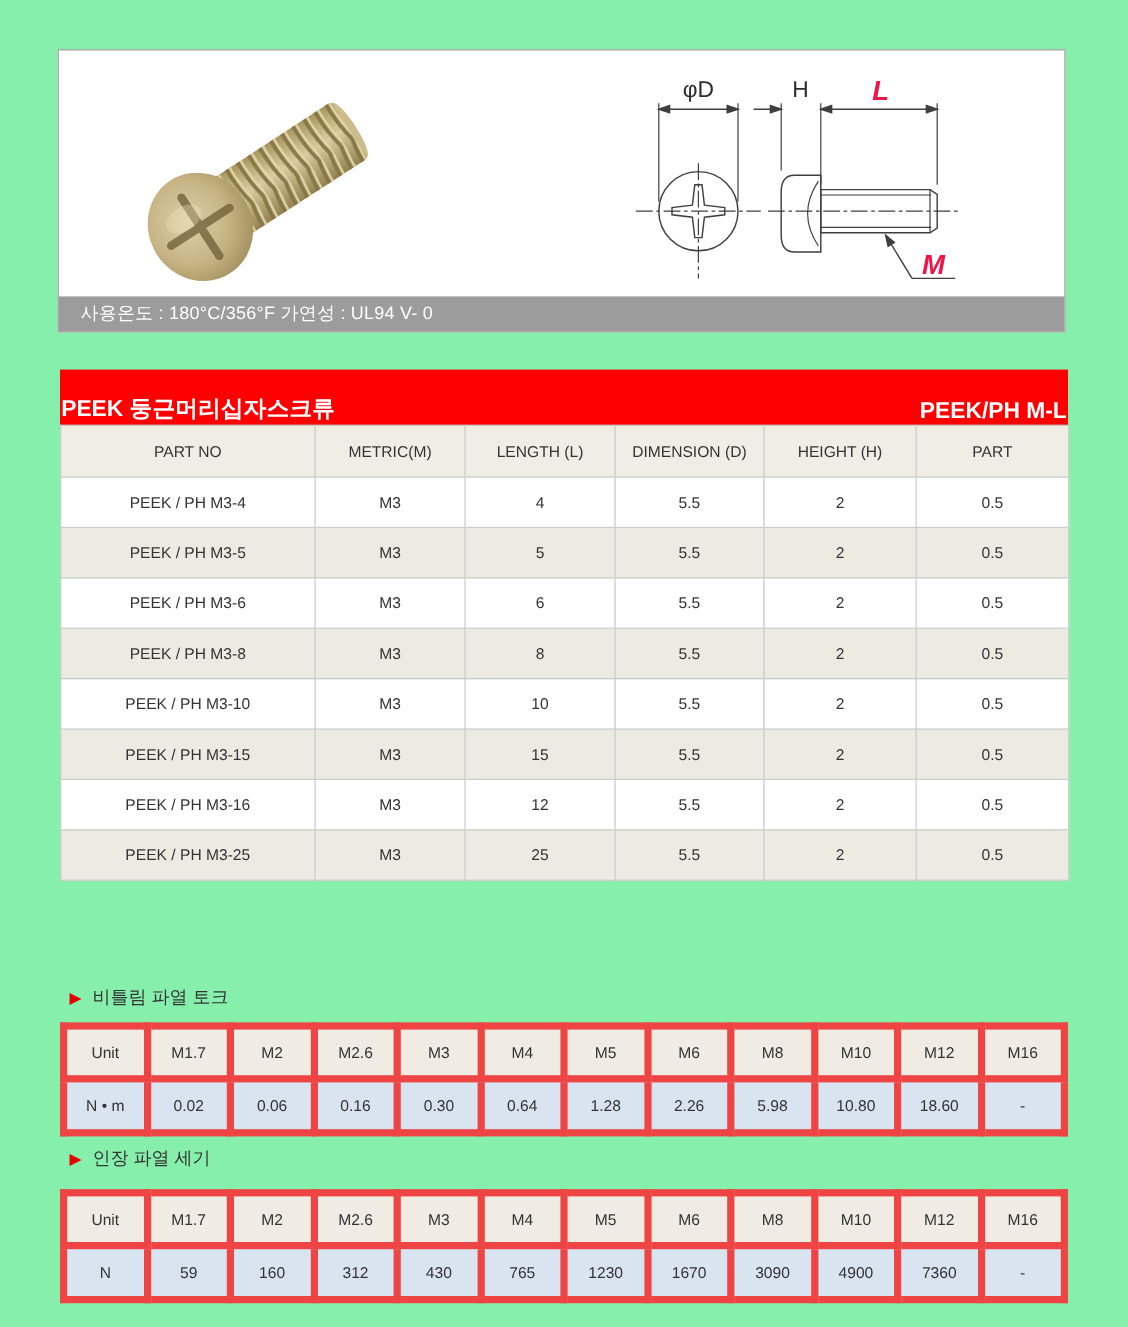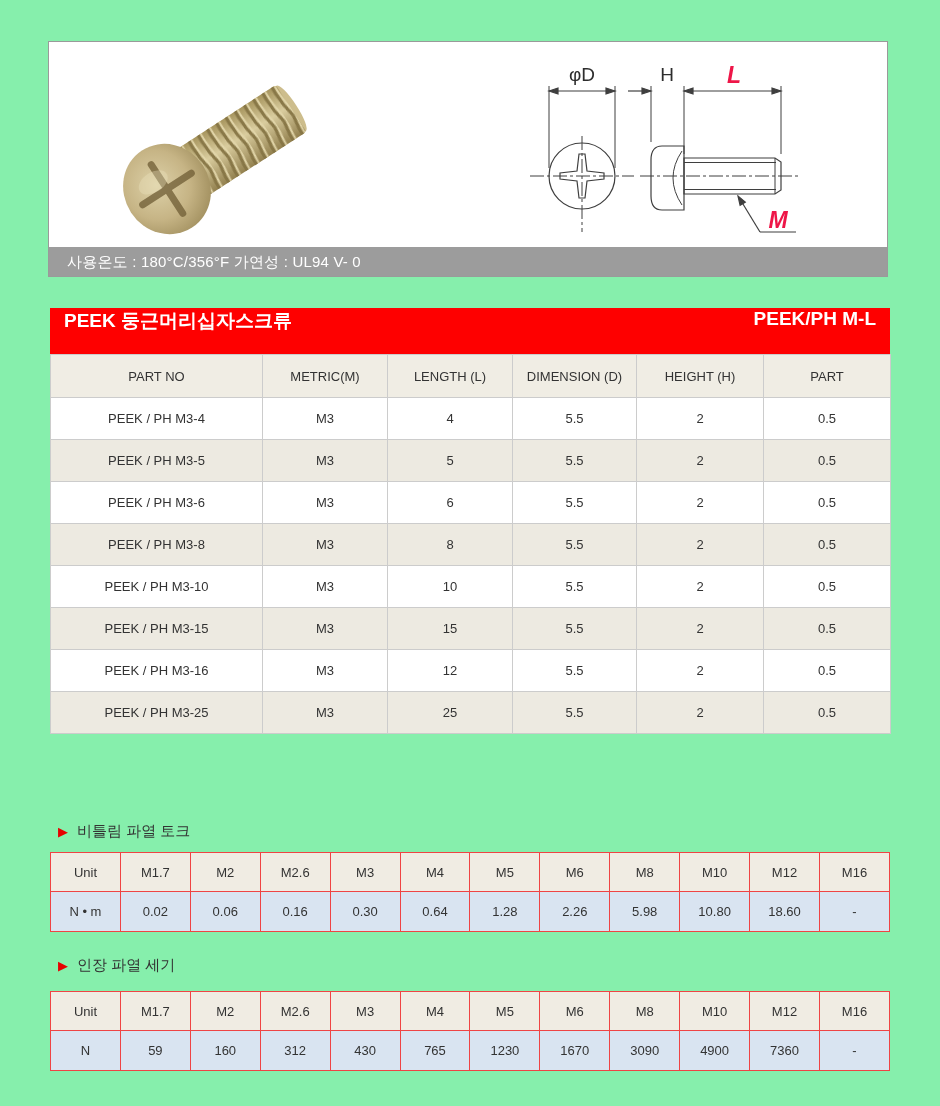--- a/index.html
+++ b/index.html
@@ -12,22 +12,22 @@
   .photo-svg{position:absolute;left:58px;top:42px;}
   .drawing-svg{position:absolute;left:455px;top:8px;}
   .caption-bar{
     position:absolute;left:0;bottom:0;width:100%;height:29px;background:#9c9c9c;
     color:#ffffff;font-size:15px;line-height:29px;padding-left:18px;box-sizing:border-box;
     letter-spacing:0.2px;
   }
   
   .red-bar{
     position:absolute;left:50px;top:308px;width:840px;height:46px;background:#fe0000;
-    display:flex;justify-content:space-between;align-items:flex-start;
-    padding:0 14px;box-sizing:border-box;
+    display:flex;justify-content:space-between;align-items:flex-end;
+    padding:0 1px;box-sizing:border-box;
   }
   .red-bar .bar-title,.red-bar .bar-model{color:#ffffff;font-weight:bold;font-size:19px;}
   
   .spec-table{
     position:absolute;left:50px;top:354px;width:840px;border-collapse:collapse;table-layout:fixed;padding-left:32px;
   }
   .spec-table th,.spec-table td{
     border:1px solid #cccccc;text-align:center;vertical-align:middle;
     font-size:13px;font-weight:normal;color:#333333;
   }
@@ -39,21 +39,21 @@
   .section-title .arrow{color:#e60000;font-size:13px;margin-right:9px;}
   .title-torque{top:822px;}
   .title-tensile{top:956px;}
   
   .mini-table{
     position:absolute;left:50px;width:840px;border-collapse:collapse;table-layout:fixed;
   }
   .mini-torque{top:852px;}
   .mini-tensile{top:991px;}
   .mini-table th,.mini-table td{
-    border:1px solid #ef4444;text-align:center;vertical-align:middle;
+    border:6px solid #ef4444;text-align:center;vertical-align:middle;
     font-size:13px;font-weight:normal;color:#333333;
   }
   .mini-table thead th{background:#f0ece3;height:36px;}
   .mini-table tbody td{background:#d9e4f1;height:37px;}
 </style>
 </head>
 <body>
 
 <div class="page">
 

